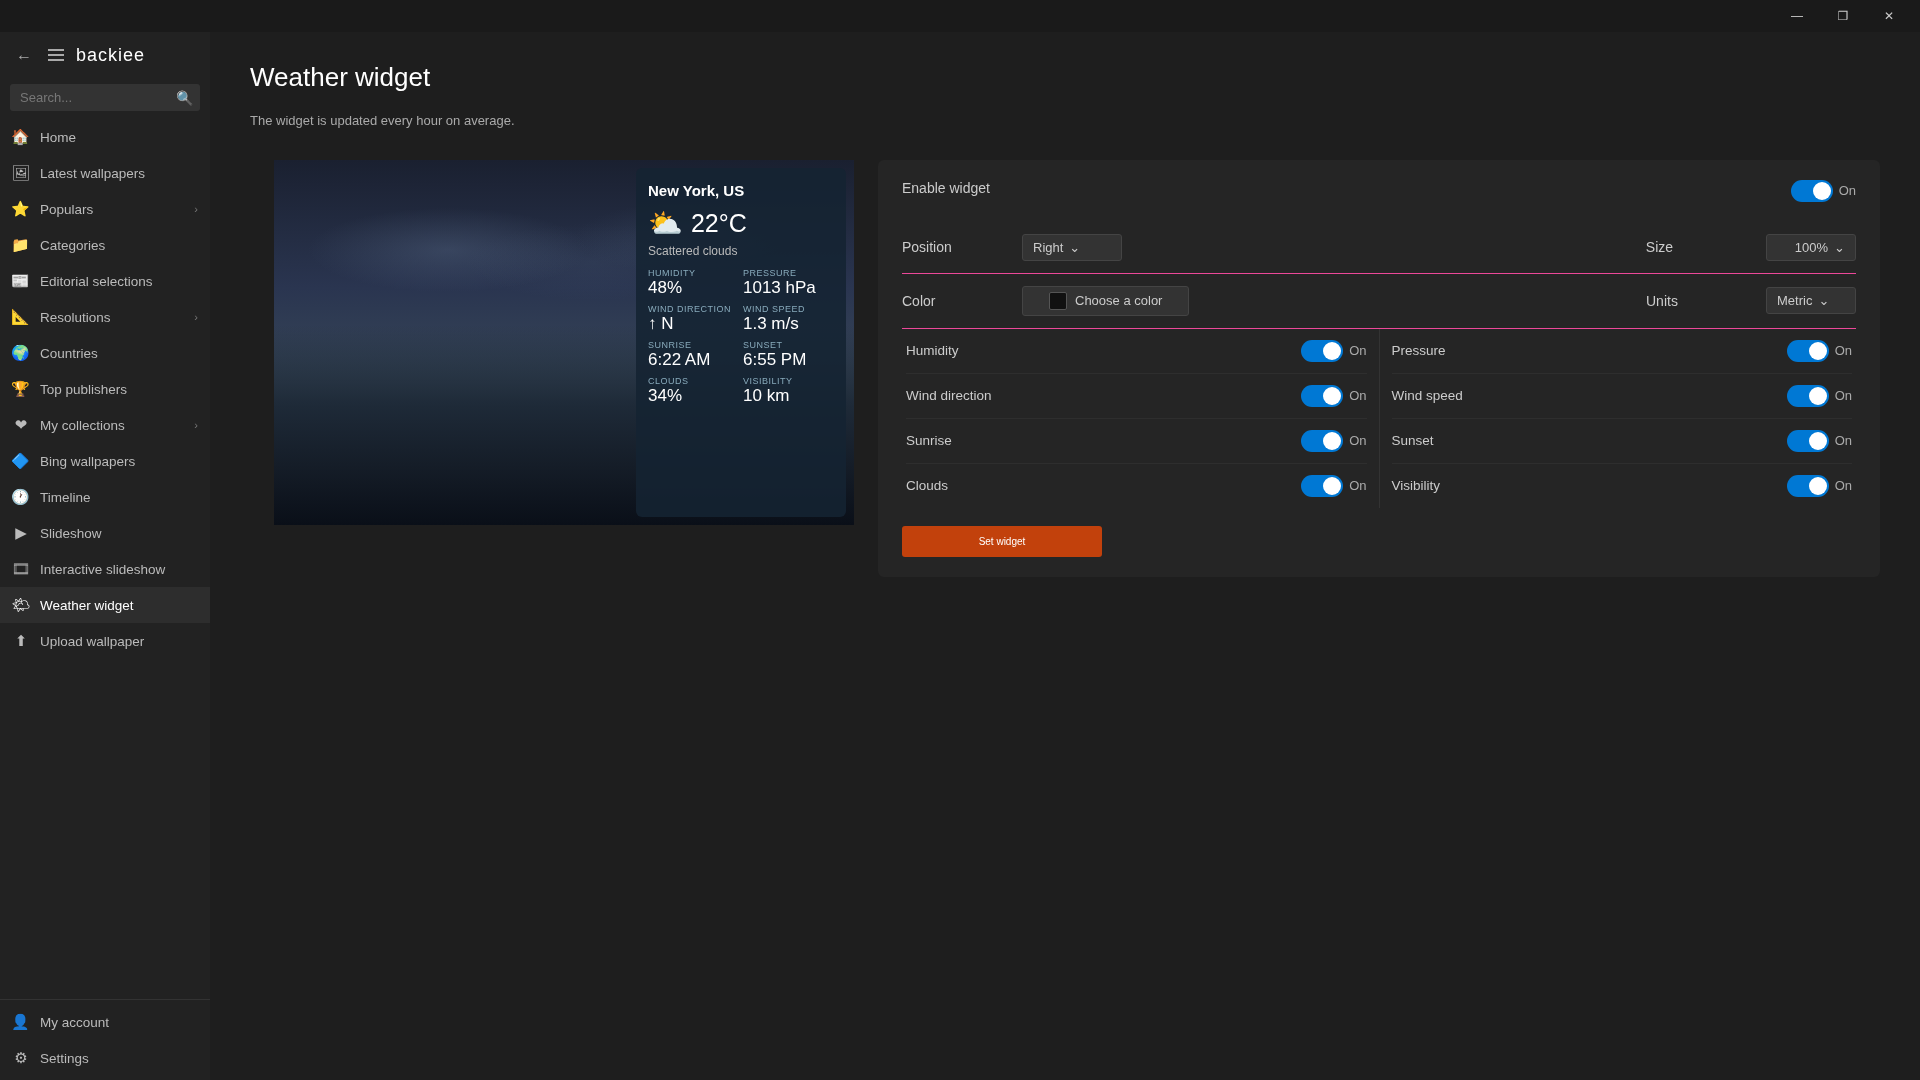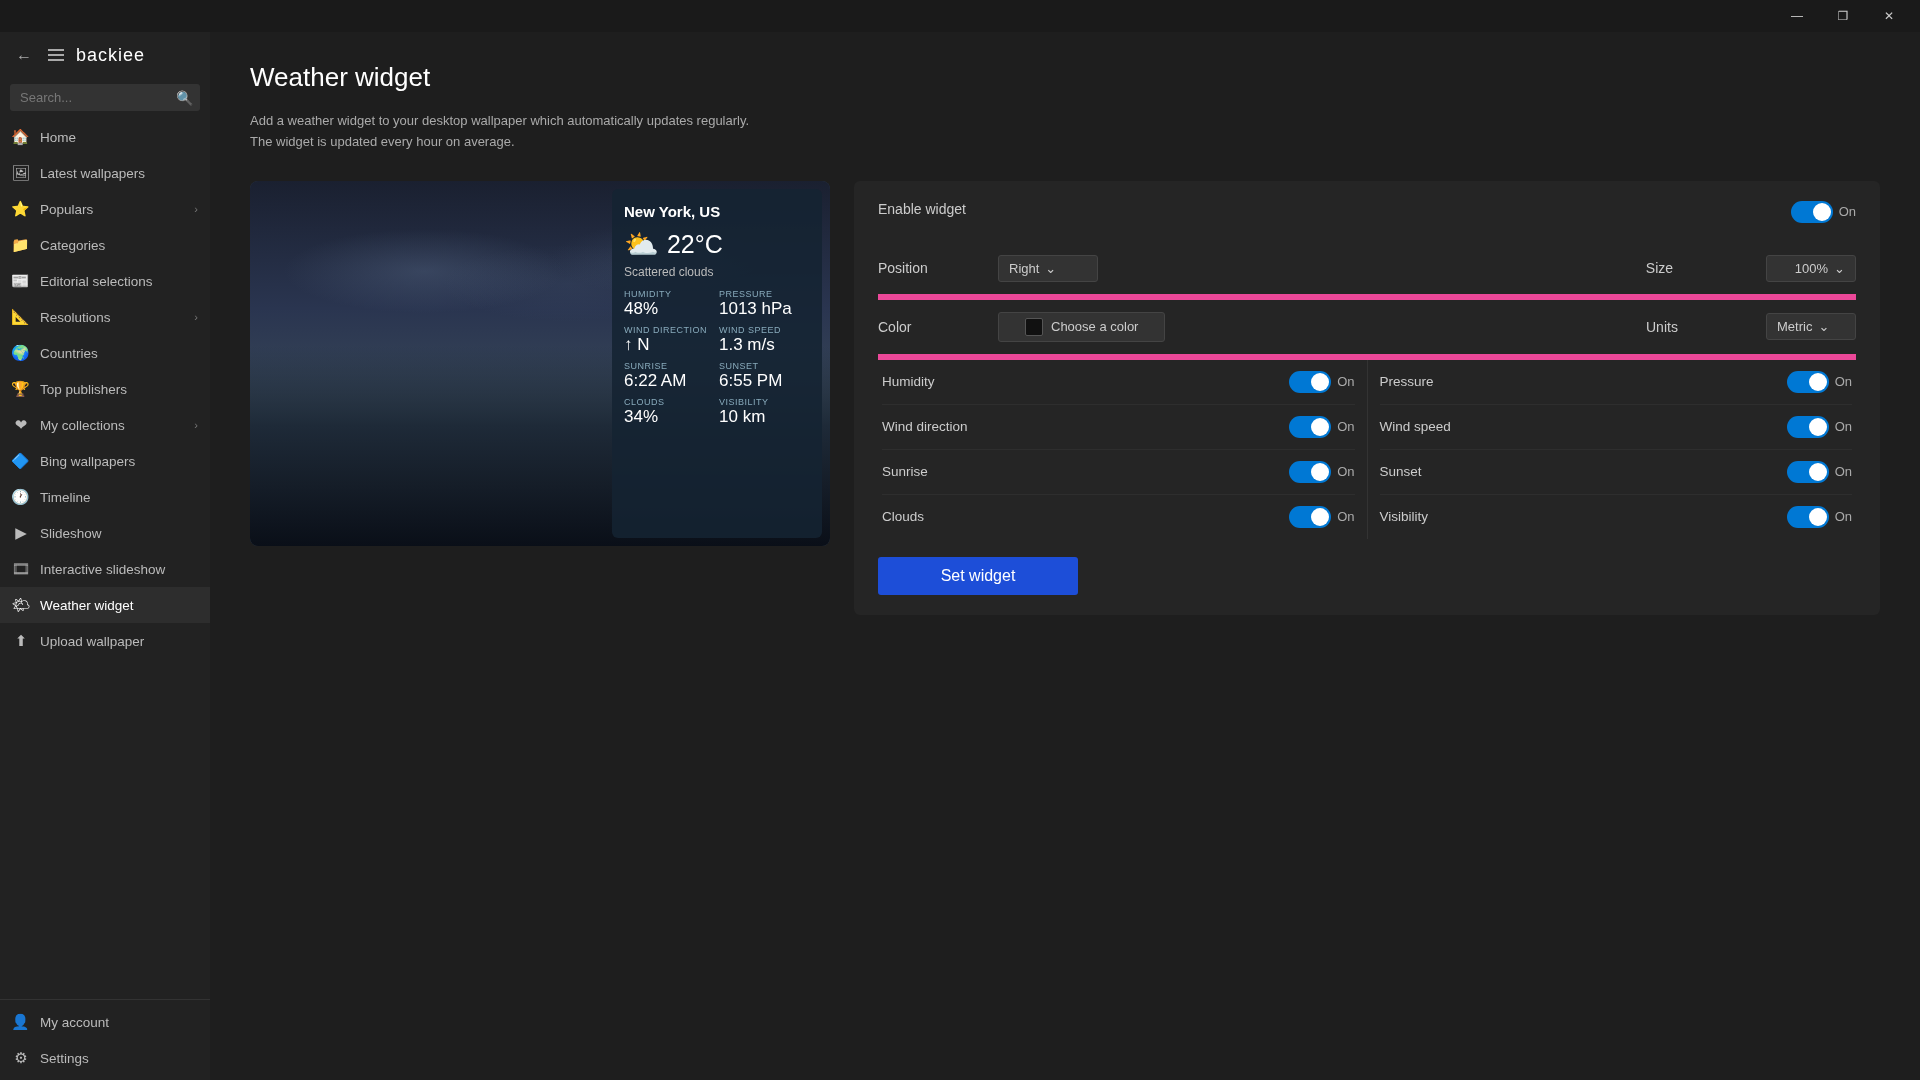--- a/index.html
+++ b/index.html
@@ -153,25 +153,26 @@
     .widget-layout {
       display: flex;
       gap: 24px;
       align-items: flex-start;
     }
 
     
     .weather-preview {
       width: 580px;
       height: 365px;
-      border-radius: 8px;
+      border-radius: 0;
       overflow: hidden;
       position: relative;
       flex-shrink: 0;
       background: #2a3a4a;
+      margin-left: 24px;
     }
     .weather-card {
       position: absolute;
       right: 8px;
       top: 8px;
       bottom: 8px;
       width: 210px;
       background: rgba(20, 35, 50, 0.88);
       border-radius: 6px;
       padding: 14px 12px;
@@ -222,21 +223,21 @@
       flex: 1;
       background: #252525;
       border-radius: 6px;
       padding: 20px 24px;
     }
     .settings-row {
       display: flex;
       align-items: center;
       justify-content: space-between;
       padding: 12px 0;
-      border-bottom: 6px solid #ec4899;
+      border-bottom: 1px solid #ec4899;
     }
     .settings-row:last-child { border-bottom: none; }
     .settings-row-label {
       font-size: 14px;
       color: #ccc;
       min-width: 120px;
     }
 
     
     .toggle-container {
@@ -328,27 +329,27 @@
       color: #ccc;
     }
     .col-divider {
       width: 1px;
       background: #333;
       margin: 0 8px;
     }
 
     
     .set-widget-btn {
-      background: #1d4ed8;
+      background: #c2410c;
       color: white;
       border: none;
       border-radius: 3px;
       padding: 10px 0;
       width: 200px;
-      font-size: 16px;
+      font-size: 10px;
       cursor: pointer;
       margin-top: 18px;
       display: block;
     }
 
     
     .enable-row {
       display: flex;
       align-items: flex-start;
       justify-content: space-between;
@@ -505,21 +506,20 @@
       <div class="nav-item">
         <span class="nav-icon">⚙</span>
         <span>Settings</span>
       </div>
     </div>
   </div>
 
   <div class="main-content">
     <h1 class="page-title">Weather widget</h1>
     <div class="description">
-      <p>Add a weather widget to your desktop wallpaper which automatically updates regularly.</p>
       <p>The widget is updated every hour on average.</p>
     </div>
 
     <div class="widget-layout">
 
       <div class="weather-preview">
         <div class="landscape-sim">
           <div class="sky-gradient"></div>
           <div class="cloud-layer"></div>
           <div class="ground-layer"></div>

